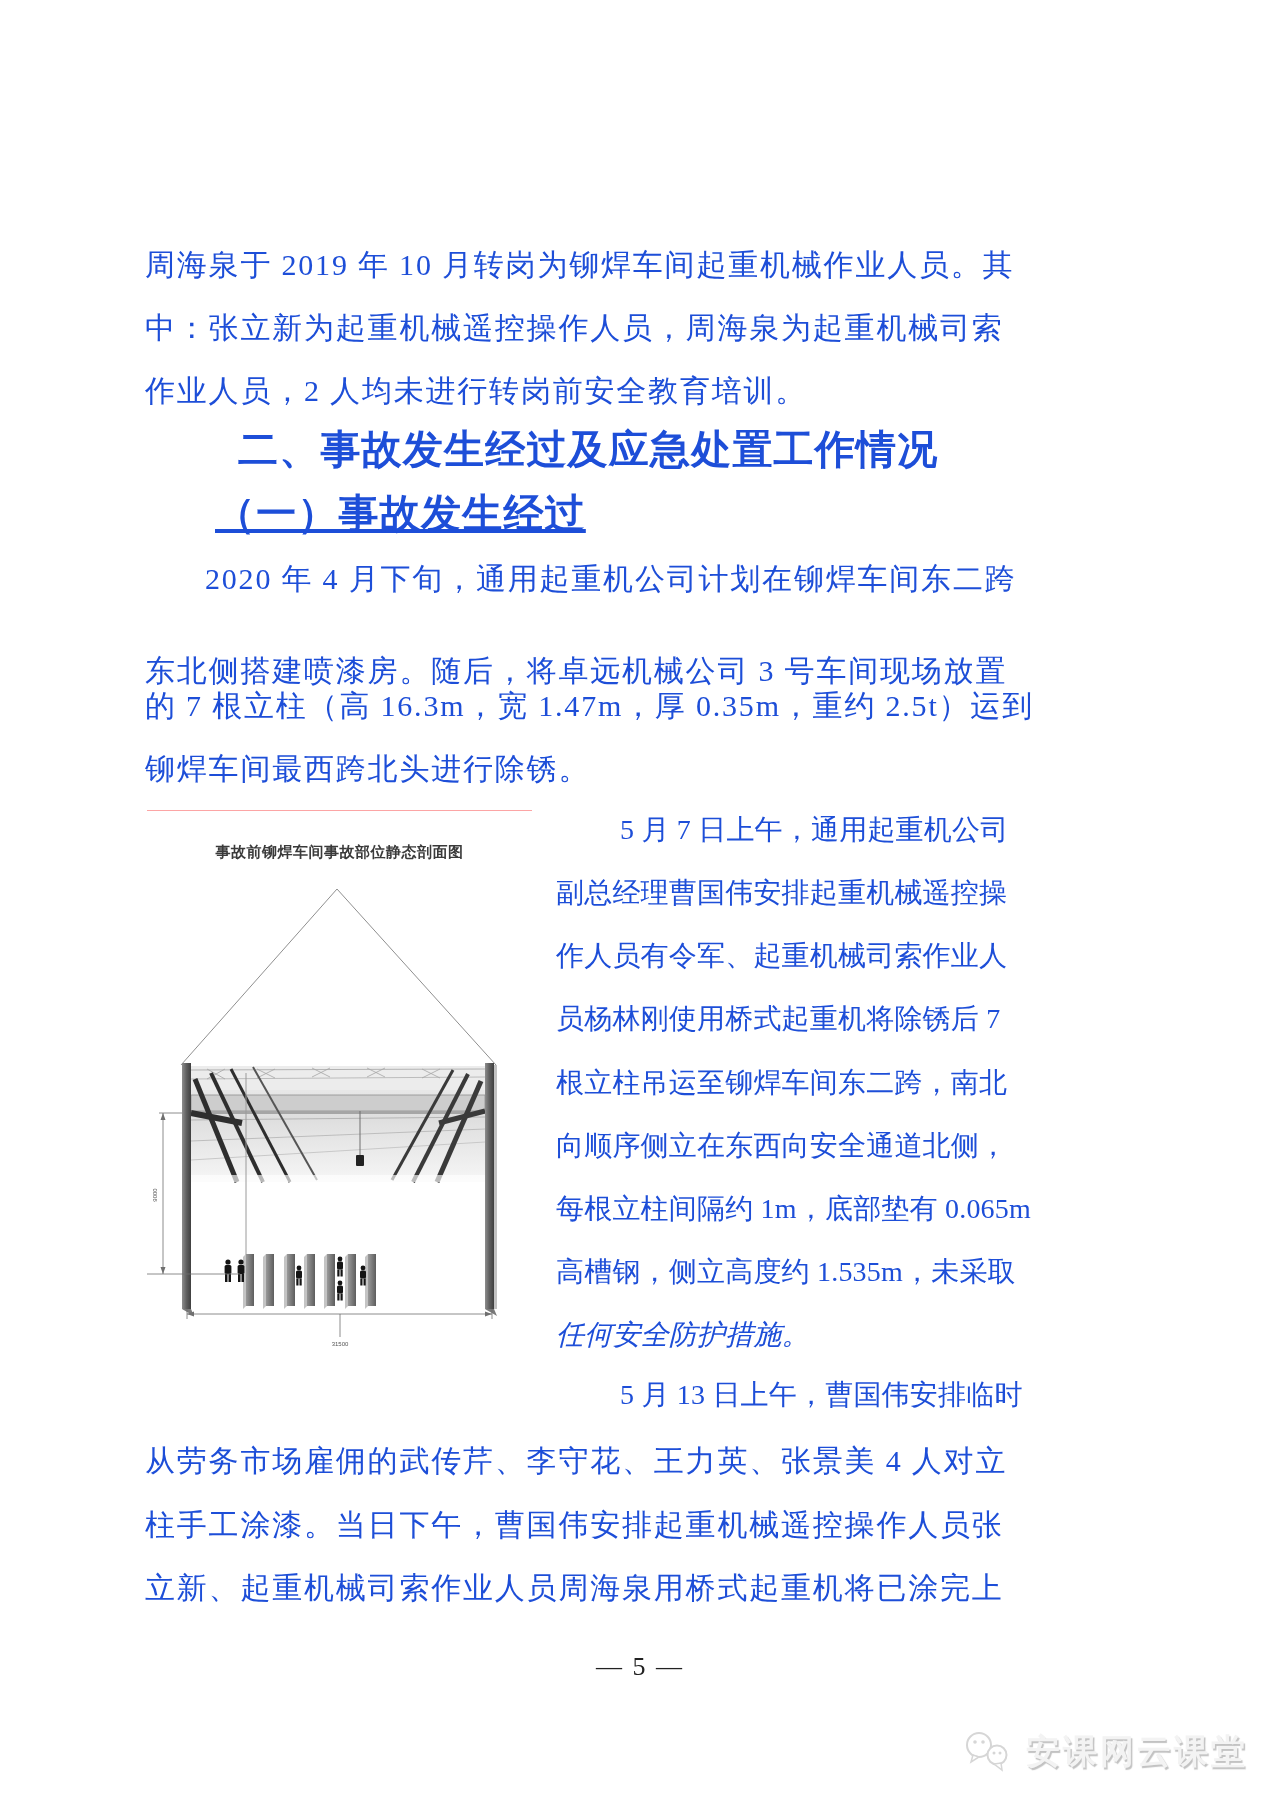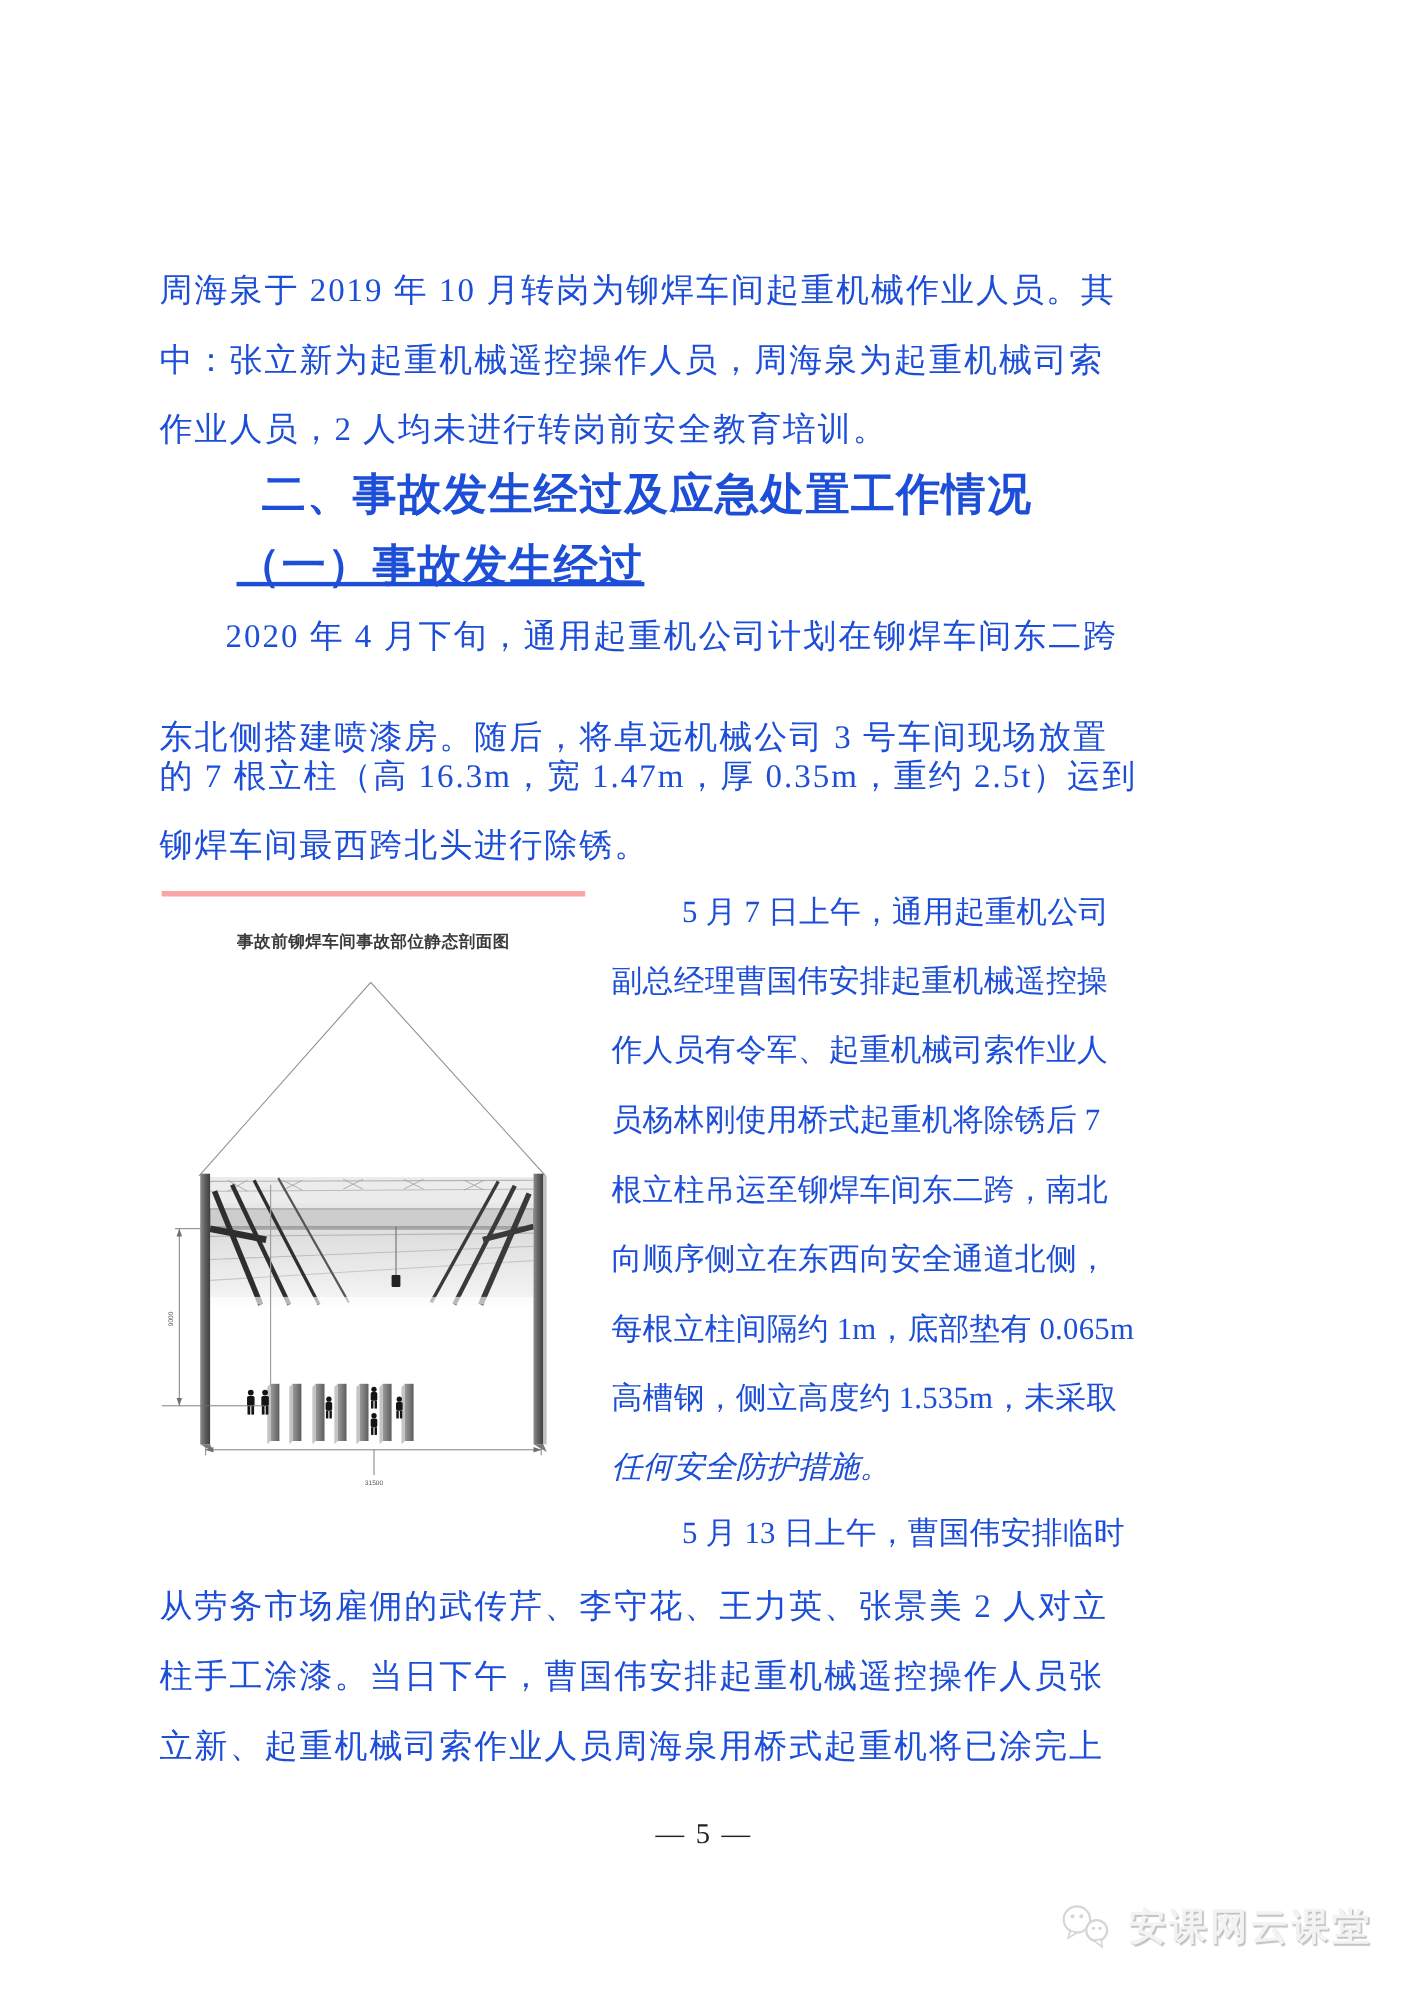--- a/index.html
+++ b/index.html
@@ -8,21 +8,21 @@
     margin:0 auto;overflow:hidden;
     font-family:"Liberation Serif","DejaVu Serif",serif;
     color:#171717;
   }
   .ln{
     position:absolute;white-space:nowrap;line-height:40px;
     font-size:30px;letter-spacing:1.8px;color:#1d4ed8;
   }
   .rc{font-size:28px;letter-spacing:0.2px;}
   .hd{font-size:40px;font-weight:bold;letter-spacing:1.2px;}
-  .figure{position:absolute;left:147px;top:810px;width:385px;height:556px;border-top:5px solid #fca5a5;}
+  .figure{position:absolute;left:147px;top:810px;width:385px;height:556px;border-top:1px solid #fca5a5;}
   .fig-title{
     position:absolute;top:32px;left:0;width:100%;text-align:center;
     font-size:15px;font-weight:bold;color:#3a3a3a;letter-spacing:0.5px;
     font-family:"Liberation Sans","DejaVu Sans",sans-serif;
   }
   .fig-svg{position:absolute;left:0;top:0;}
   .footer{
     position:absolute;top:1652px;left:0;width:100%;text-align:center;
     font-size:26px;color:#222;letter-spacing:2px;
   }
@@ -57,21 +57,21 @@
   <div class="ln rc" style="top:873px;left:556px;">副总经理曹国伟安排起重机械遥控操</div>
   <div class="ln rc" style="top:936px;left:556px;">作人员有令军、起重机械司索作业人</div>
   <div class="ln rc" style="top:999px;left:556px;">员杨林刚使用桥式起重机将除锈后 7</div>
   <div class="ln rc" style="top:1063px;left:556px;">根立柱吊运至铆焊车间东二跨，南北</div>
   <div class="ln rc" style="top:1126px;left:556px;">向顺序侧立在东西向安全通道北侧，</div>
   <div class="ln rc" style="top:1189px;left:556px;">每根立柱间隔约 1m，底部垫有 0.065m</div>
   <div class="ln rc" style="top:1252px;left:556px;">高槽钢，侧立高度约 1.535m，未采取</div>
   <div class="ln rc" style="top:1315px;left:556px;font-style:italic;">任何安全防护措施。</div>
 
   <div class="ln rc" style="top:1375px;left:620px;">5 月 13 日上午，曹国伟安排临时</div>
-  <div class="ln" style="top:1441px;left:145px;">从劳务市场雇佣的武传芹、李守花、王力英、张景美 2 人对立</div>
+  <div class="ln" style="top:1441px;left:145px;">从劳务市场雇佣的武传芹、李守花、王力英、张景美 4 人对立</div>
   <div class="ln" style="top:1505px;left:145px;">柱手工涂漆。当日下午，曹国伟安排起重机械遥控操作人员张</div>
   <div class="ln" style="top:1568px;left:145px;">立新、起重机械司索作业人员周海泉用桥式起重机将已涂完上</div>
 
   <div class="figure">
     <div class="fig-title">事故前铆焊车间事故部位静态剖面图</div>
 
     <svg class="fig-svg" width="385" height="556" viewBox="0 0 385 556">
       <defs>
         <linearGradient id="colGrad" x1="0" y1="0" x2="1" y2="0">
           <stop offset="0" stop-color="#8d8d8d"></stop>

